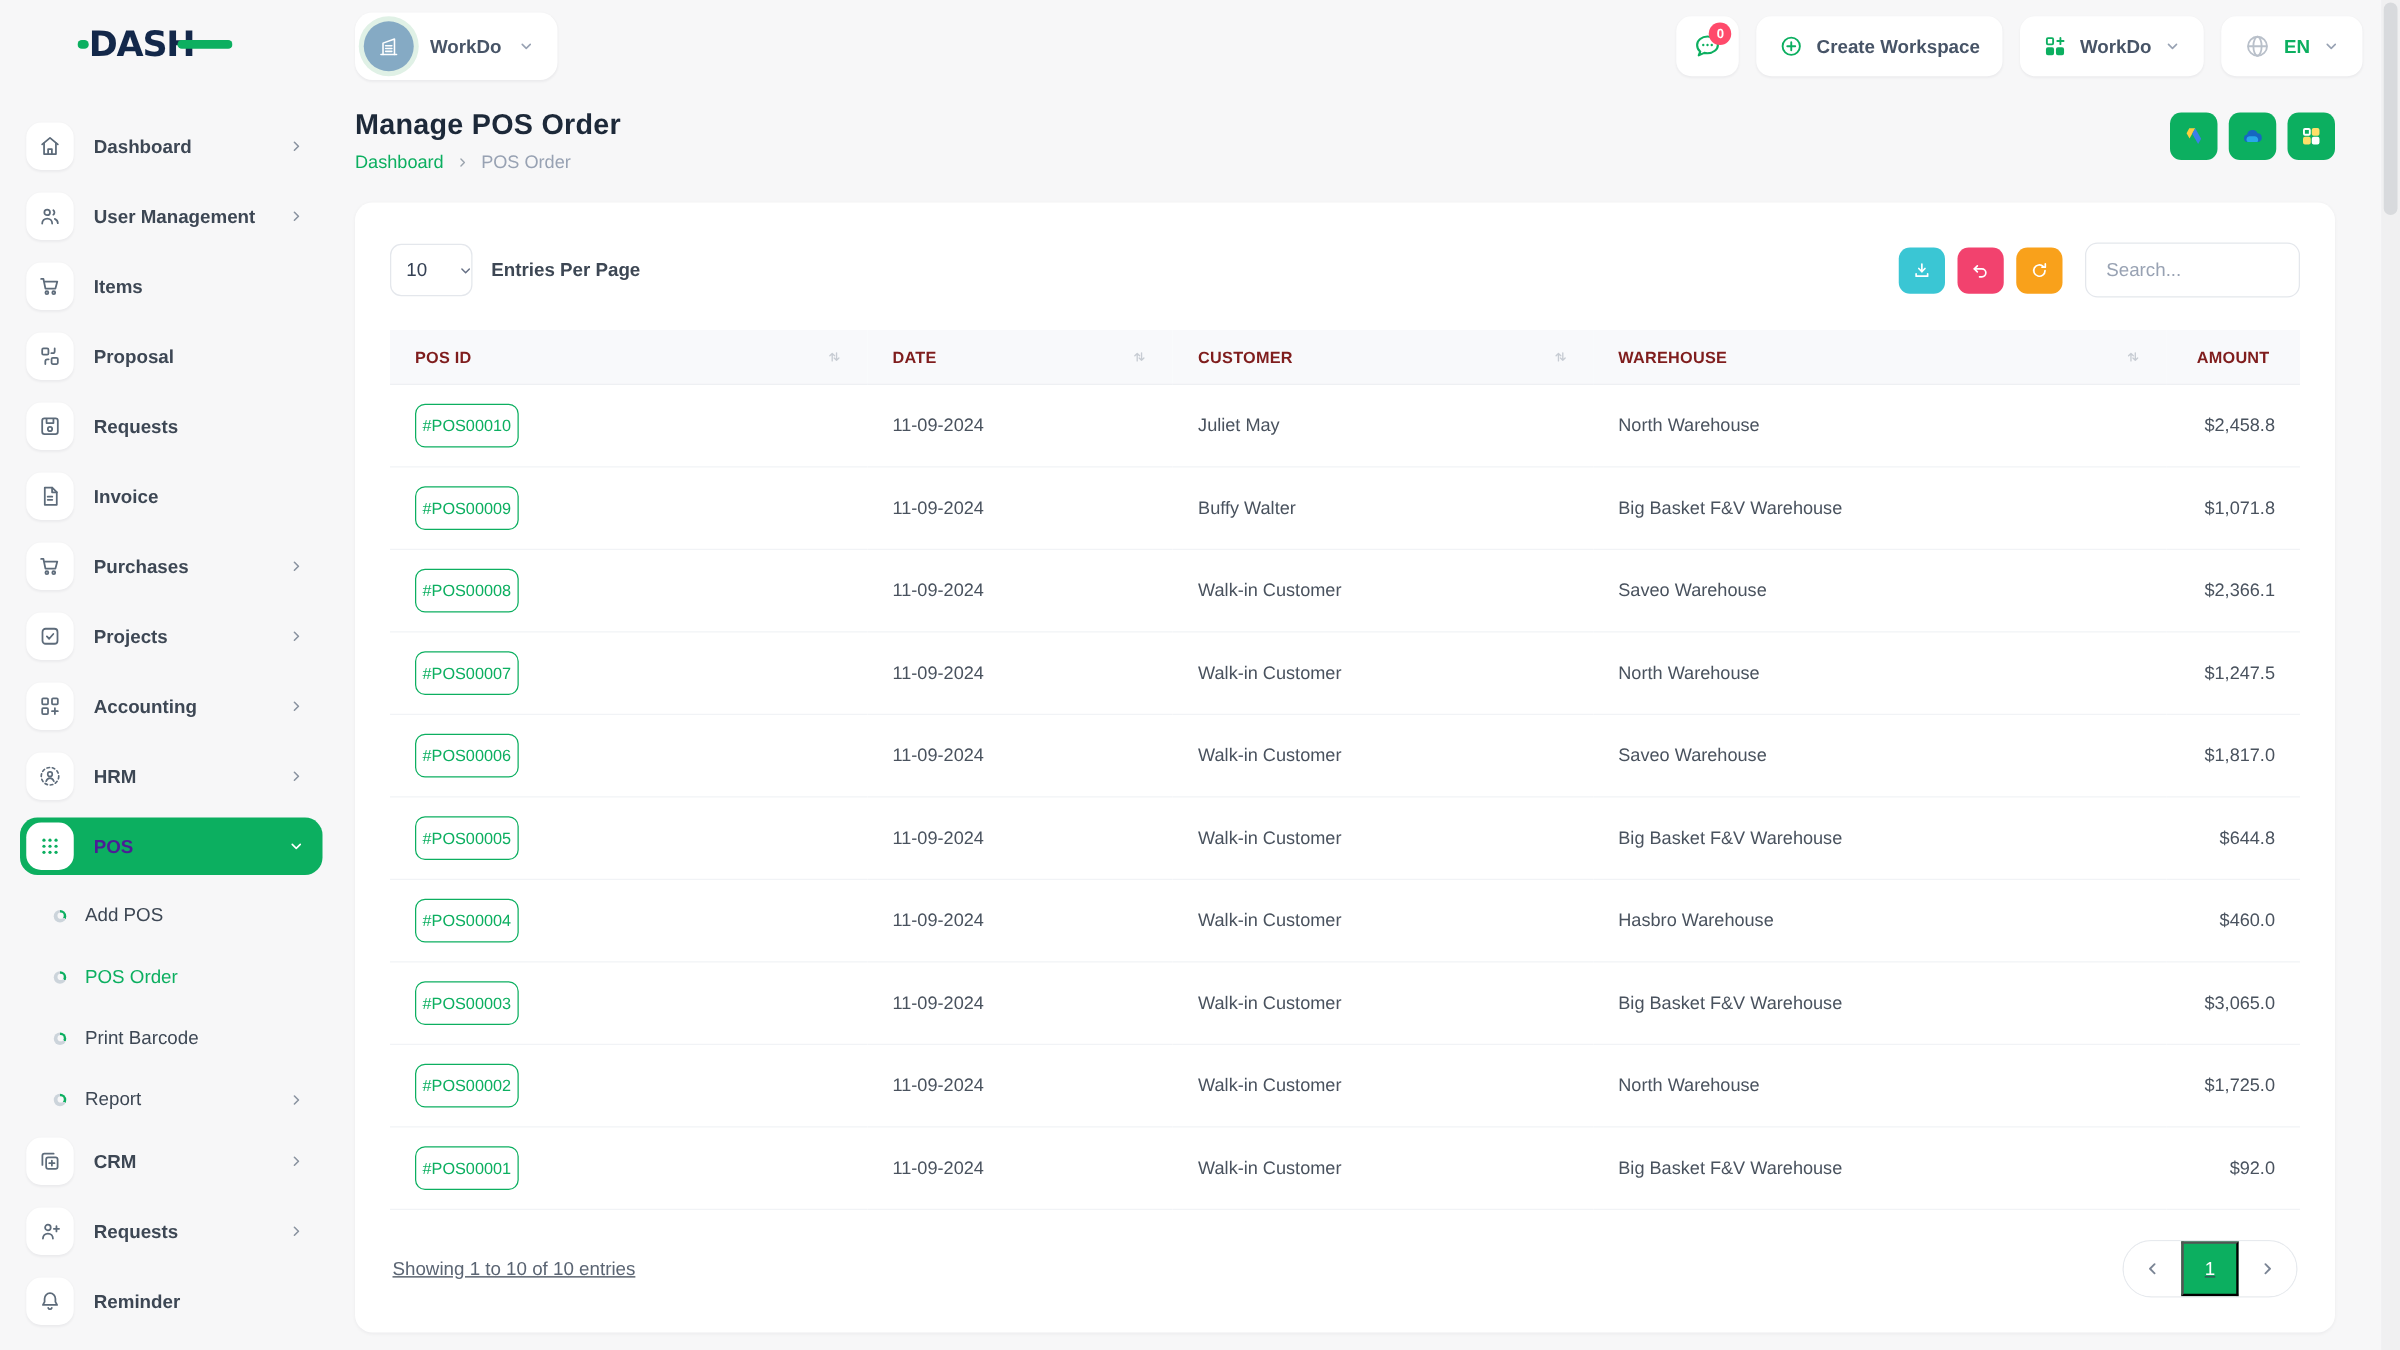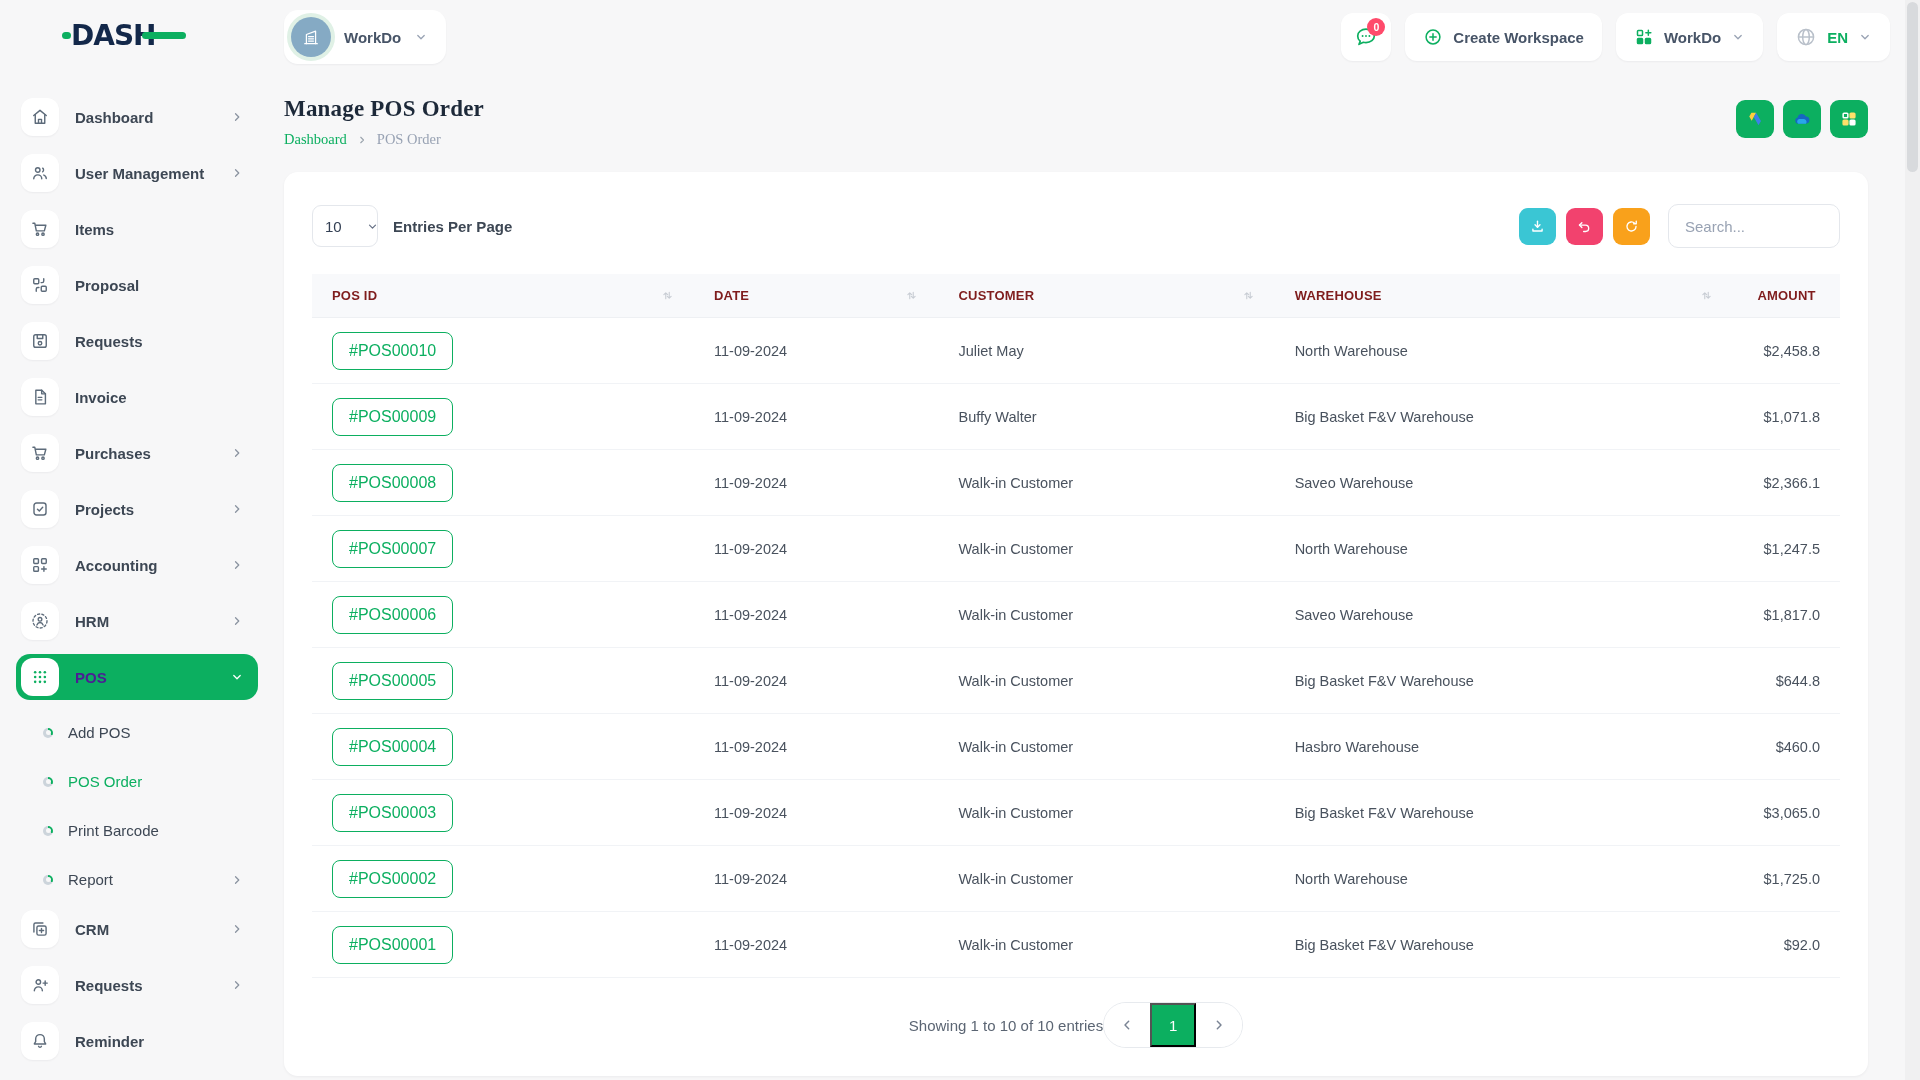--- a/index.html
+++ b/index.html
@@ -60,21 +60,21 @@
     display:flex; align-items:center; gap:15px; height:45px; margin:0 0 4px 0;
     padding:0 14px 0 27px; font-size:15px; color:#3d4754; cursor:pointer; border-radius:12px;
   }
   .nav-sub.active { color:#0CAF60; }
   .dot { width:10px; height:10px; border-radius:50%; flex:0 0 auto;
     background:conic-gradient(#0CAF60 0 115deg, #ccd4db 115deg 360deg); display:grid; place-items:center; }
   .dot-in { width:5px; height:5px; border-radius:50%; background:#f7f7f8; }
 
   
   .main { margin-left:284px; margin-right:52px; }
-  .page-head { margin-top:22px; display:flex; justify-content:space-between; align-items:flex-start;font-family:Liberation Serif, serif; }
+  .page-head { margin-top:12px; display:flex; justify-content:space-between; align-items:flex-start; }
   .page-title { font-size:23px; font-weight:700; color:#1d2939; letter-spacing:.2px; }
   .breadcrumb { margin-top:9px; display:flex; align-items:center; gap:9px; font-size:14.5px; }
   .breadcrumb a { color:#0CAF60; text-decoration:none; }
   .crumb-sep { color:#9aa3ad; }
   .crumb-current { color:#98a2b3; }
   .quick-links { display:flex; gap:9px; margin-top:4px; }
   .ql-btn { width:38px; height:38px; border-radius:9px; border:none; background:#0CAF60;
     display:grid; place-items:center; cursor:pointer; }
 
   
@@ -106,24 +106,24 @@
   th:nth-child(4){ width:30%; } th:nth-child(5){ width:7%; }
   .th-inner { display:flex; align-items:center; }
   th.right .th-inner { justify-content:center; }
   .sort-icon { margin-left:auto; color:#c7ccd3; }
   .sort-icon svg { width:13px; height:13px; display:block; }
   tbody td { border-bottom:1px solid #f1f3f6; font-size:14.5px; color:#49525e;
     height:66px; padding:0 20px; white-space:nowrap; overflow:hidden; }
   td.cell-amount { text-align:right; }
   .pos-pill {
     display:inline-block; border:1.5px solid #0CAF60; color:#0CAF60; background:#fff;
-    border-radius:8px; padding:9px 16px; font-size:16px; cursor:pointer;
-  }
-
-  .table-footer { display:flex; align-items:center; justify-content:center; padding:24px 2px 10px; }
+    border-radius:8px; padding:9px 5px; font-size:13px; cursor:pointer;
+  }
+
+  .table-footer { display:flex; align-items:center; justify-content:space-between; padding:24px 2px 10px;text-decoration:underline; }
   .summary { font-size:15px; color:#5b6573; }
   .pagination { display:flex; align-items:stretch; height:46px; border:1.5px solid #e7eaee;
     border-radius:24px; overflow:hidden; background:#fff; }
   .page-btn { width:46px; display:grid; place-items:center; background:#fff; border:none;
     color:#7a8494; cursor:pointer; }
   .page-num { width:46px; display:grid; place-items:center; background:#0CAF60; color:#fff;
     font-size:15px; cursor:pointer; }
 
   .scroll-track { position:absolute; right:0; top:0; bottom:0; width:15px; background:#f0f0f1; }
   .scroll-thumb { position:absolute; right:2px; top:2px; width:11px; height:170px; border-radius:6px; background:#d8dadd; }

